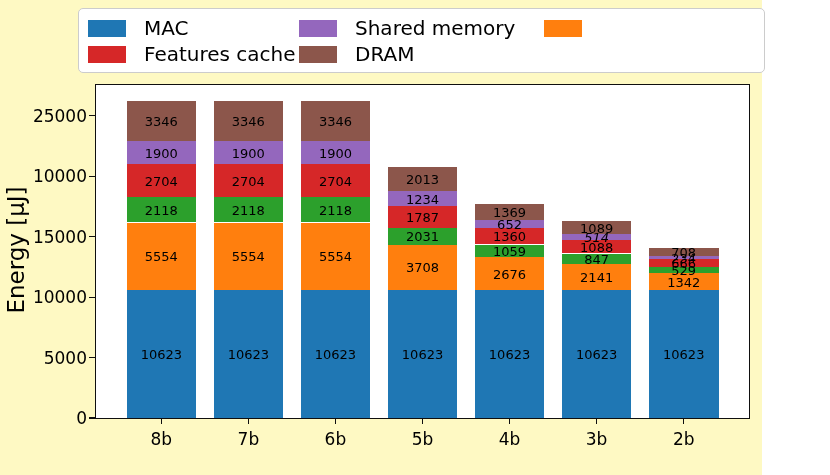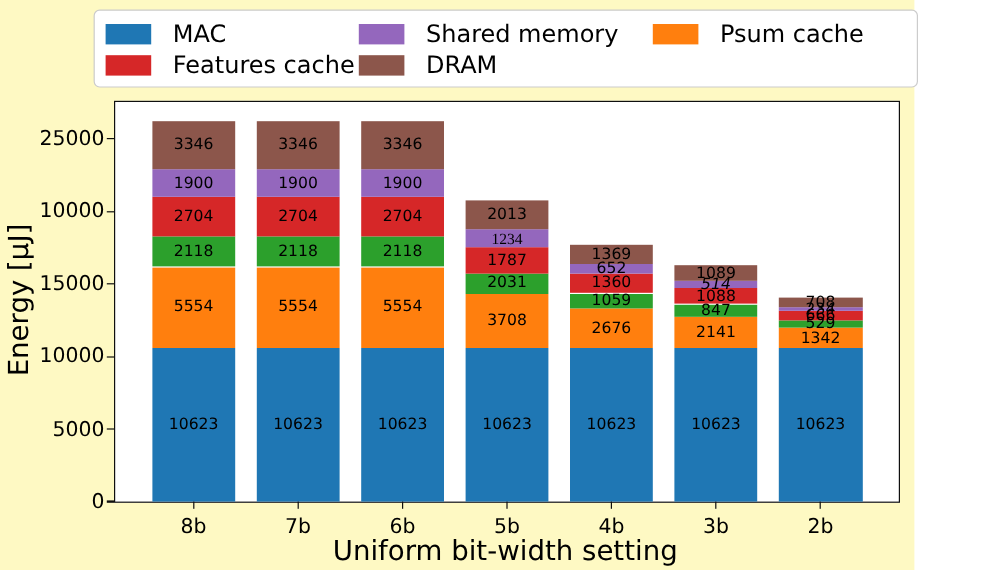--- a/index.html
+++ b/index.html
@@ -61,21 +61,20 @@
       <div class="legend-item" style="">
         <div class="legend-swatch" style="background: rgb(31, 119, 180);"></div>
         <div class="legend-label" style="">MAC</div>
       </div>
       <div class="legend-item" style="">
         <div class="legend-swatch" style="background: rgb(148, 103, 189);"></div>
         <div class="legend-label" style="">Shared memory</div>
       </div>
       <div class="legend-item" style="">
         <div class="legend-swatch" style="background: rgb(255, 127, 14);"></div>
-        <div class="legend-label" style="">Psum cache</div>
       </div>
       <div class="legend-item" style="">
         <div class="legend-swatch" style="background: rgb(214, 39, 40);"></div>
         <div class="legend-label" style="">Features cache</div>
       </div>
       <div class="legend-item" style="">
         <div class="legend-swatch" style="background: rgb(140, 86, 75);"></div>
         <div class="legend-label" style="">DRAM</div>
       </div>
     </div>
@@ -138,21 +137,21 @@
       <div class="bar-label" style="left: 204.6px; width: 69.7px; top: 268.8px;">10623</div>
       <div class="bar-label" style="left: 204.6px; width: 69.7px; top: 171.1px;">5554</div>
       <div class="bar-label" style="left: 204.6px; width: 69.7px; top: 124.7px;">2118</div>
       <div class="bar-label" style="left: 204.6px; width: 69.7px; top: 95.6px;">2704</div>
       <div class="bar-label" style="left: 204.6px; width: 69.7px; top: 67.8px;">1900</div>
       <div class="bar-label" style="left: 204.6px; width: 69.7px; top: 36.1px;">3346</div>
       <div class="bar-label" style="left: 291.7px; width: 69.7px; top: 268.8px;">10623</div>
       <div class="bar-label" style="left: 291.7px; width: 69.7px; top: 182.2px;">3708</div>
       <div class="bar-label" style="left: 291.7px; width: 69.7px; top: 151.3px;">2031</div>
       <div class="bar-label" style="left: 291.7px; width: 69.7px; top: 132px;">1787</div>
-      <div class="bar-label" style="left: 291.7px; width: 69.7px; top: 113.7px; font-family: Liberation Serif, serif;">1234</div>
+      <div class="bar-label" style="left: 291.7px; width: 69.7px; top: 113.7px;">1234</div>
       <div class="bar-label" style="left: 291.7px; width: 69.7px; top: 94.1px;">2013</div>
       <div class="bar-label" style="left: 378.7px; width: 69.7px; top: 268.8px;">10623</div>
       <div class="bar-label" style="left: 378.7px; width: 69.7px; top: 188.5px;">2676</div>
       <div class="bar-label" style="left: 378.7px; width: 69.7px; top: 165.9px;">1059</div>
       <div class="bar-label" style="left: 378.7px; width: 69.7px; top: 151.3px;">1360</div>
       <div class="bar-label" style="left: 378.7px; width: 69.7px; top: 139.1px;">652</div>
       <div class="bar-label" style="left: 378.7px; width: 69.7px; top: 126.9px;">1369</div>
       <div class="bar-label" style="left: 465.8px; width: 69.7px; top: 268.8px;">10623</div>
       <div class="bar-label" style="left: 465.8px; width: 69.7px; top: 191.7px;">2141</div>
       <div class="bar-label" style="left: 465.8px; width: 69.7px; top: 173.6px;">847</div>
@@ -185,14 +184,13 @@
       <div class="xtick-label" style="left: 204.4px;">6b</div>
       <div class="xtick" style="left: 325.9px;"></div>
       <div class="xtick-label" style="left: 291.5px;">5b</div>
       <div class="xtick" style="left: 412.9px;"></div>
       <div class="xtick-label" style="left: 378.6px;">4b</div>
       <div class="xtick" style="left: 500px;"></div>
       <div class="xtick-label" style="left: 465.6px;">3b</div>
       <div class="xtick" style="left: 587.1px;"></div>
       <div class="xtick-label" style="left: 552.7px;">2b</div>
     </div>
-  <div class="xlabel">Uniform bit-width setting</div>
 </div>
 
 </body></html>

